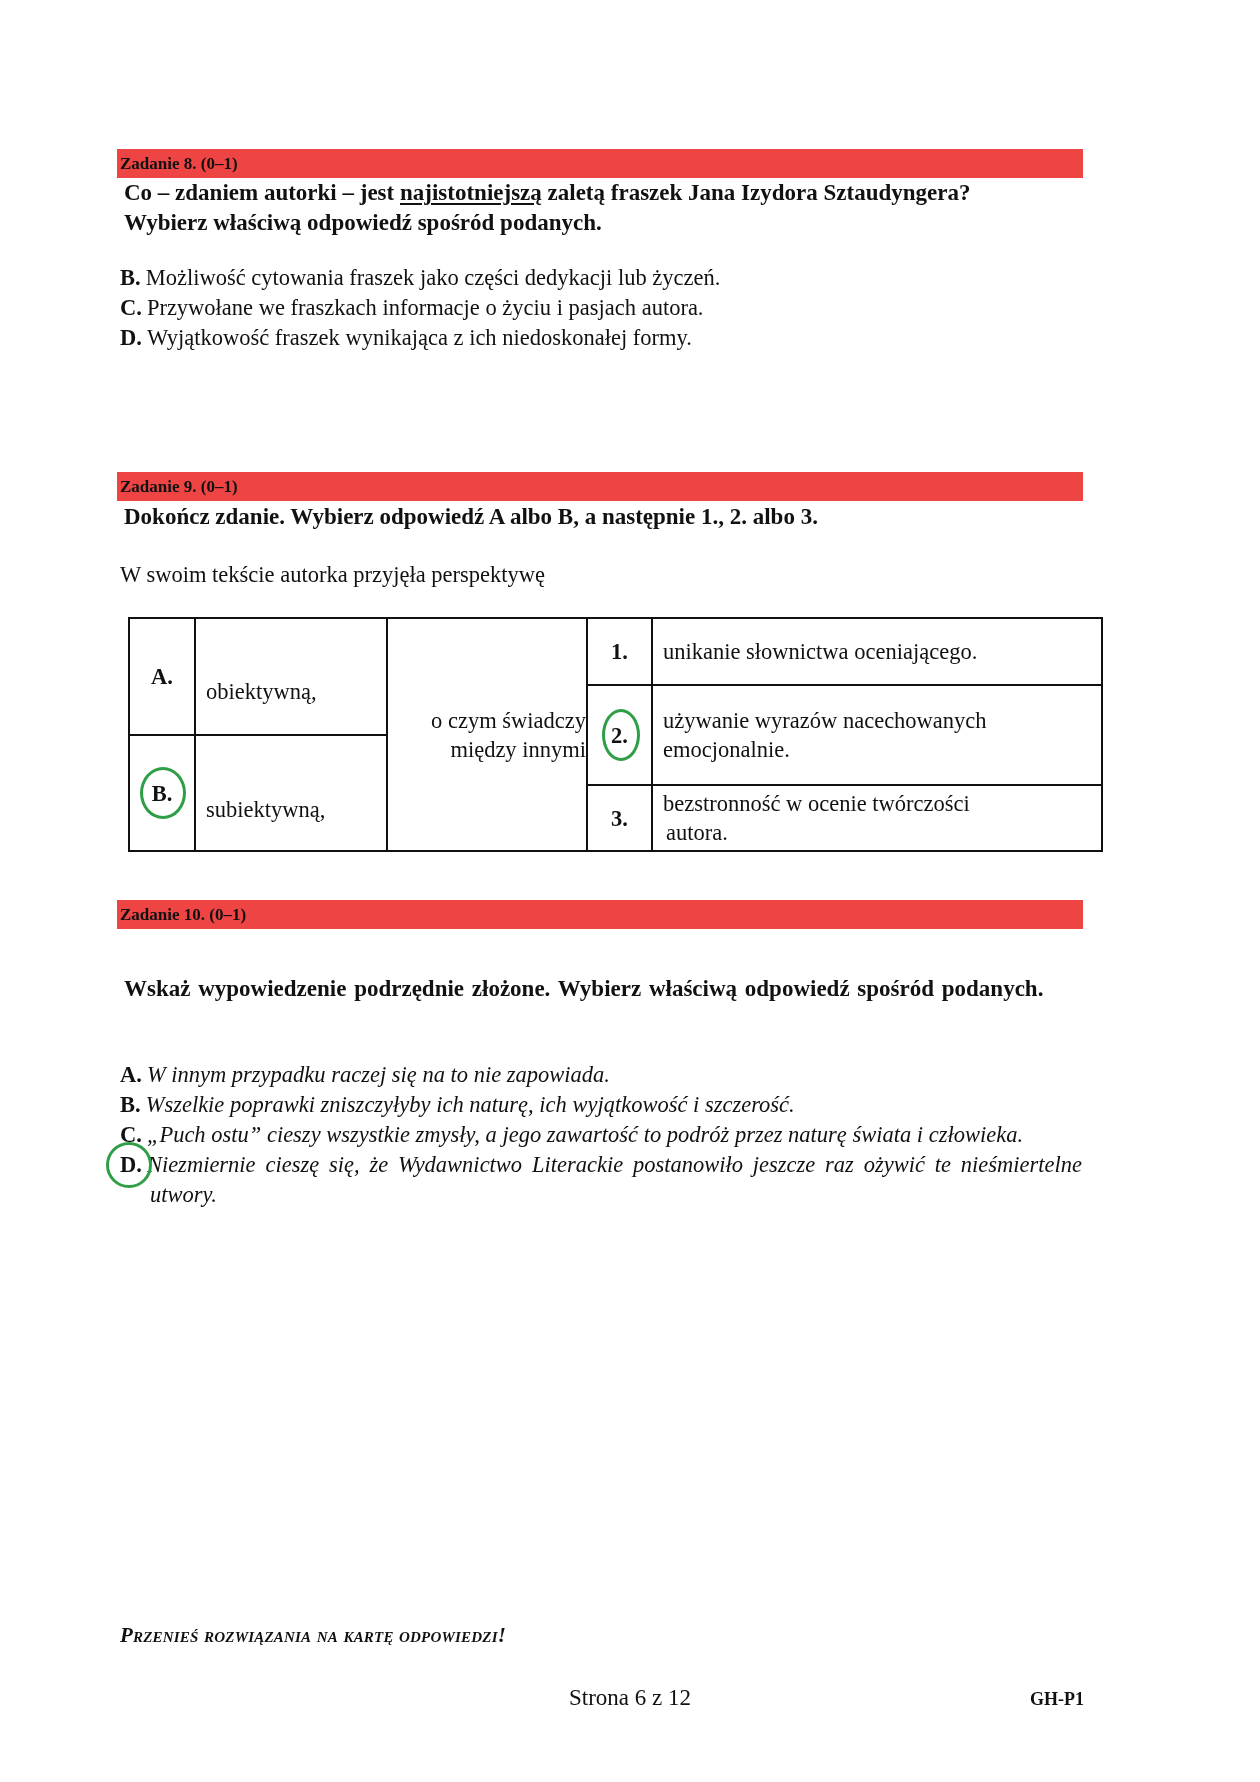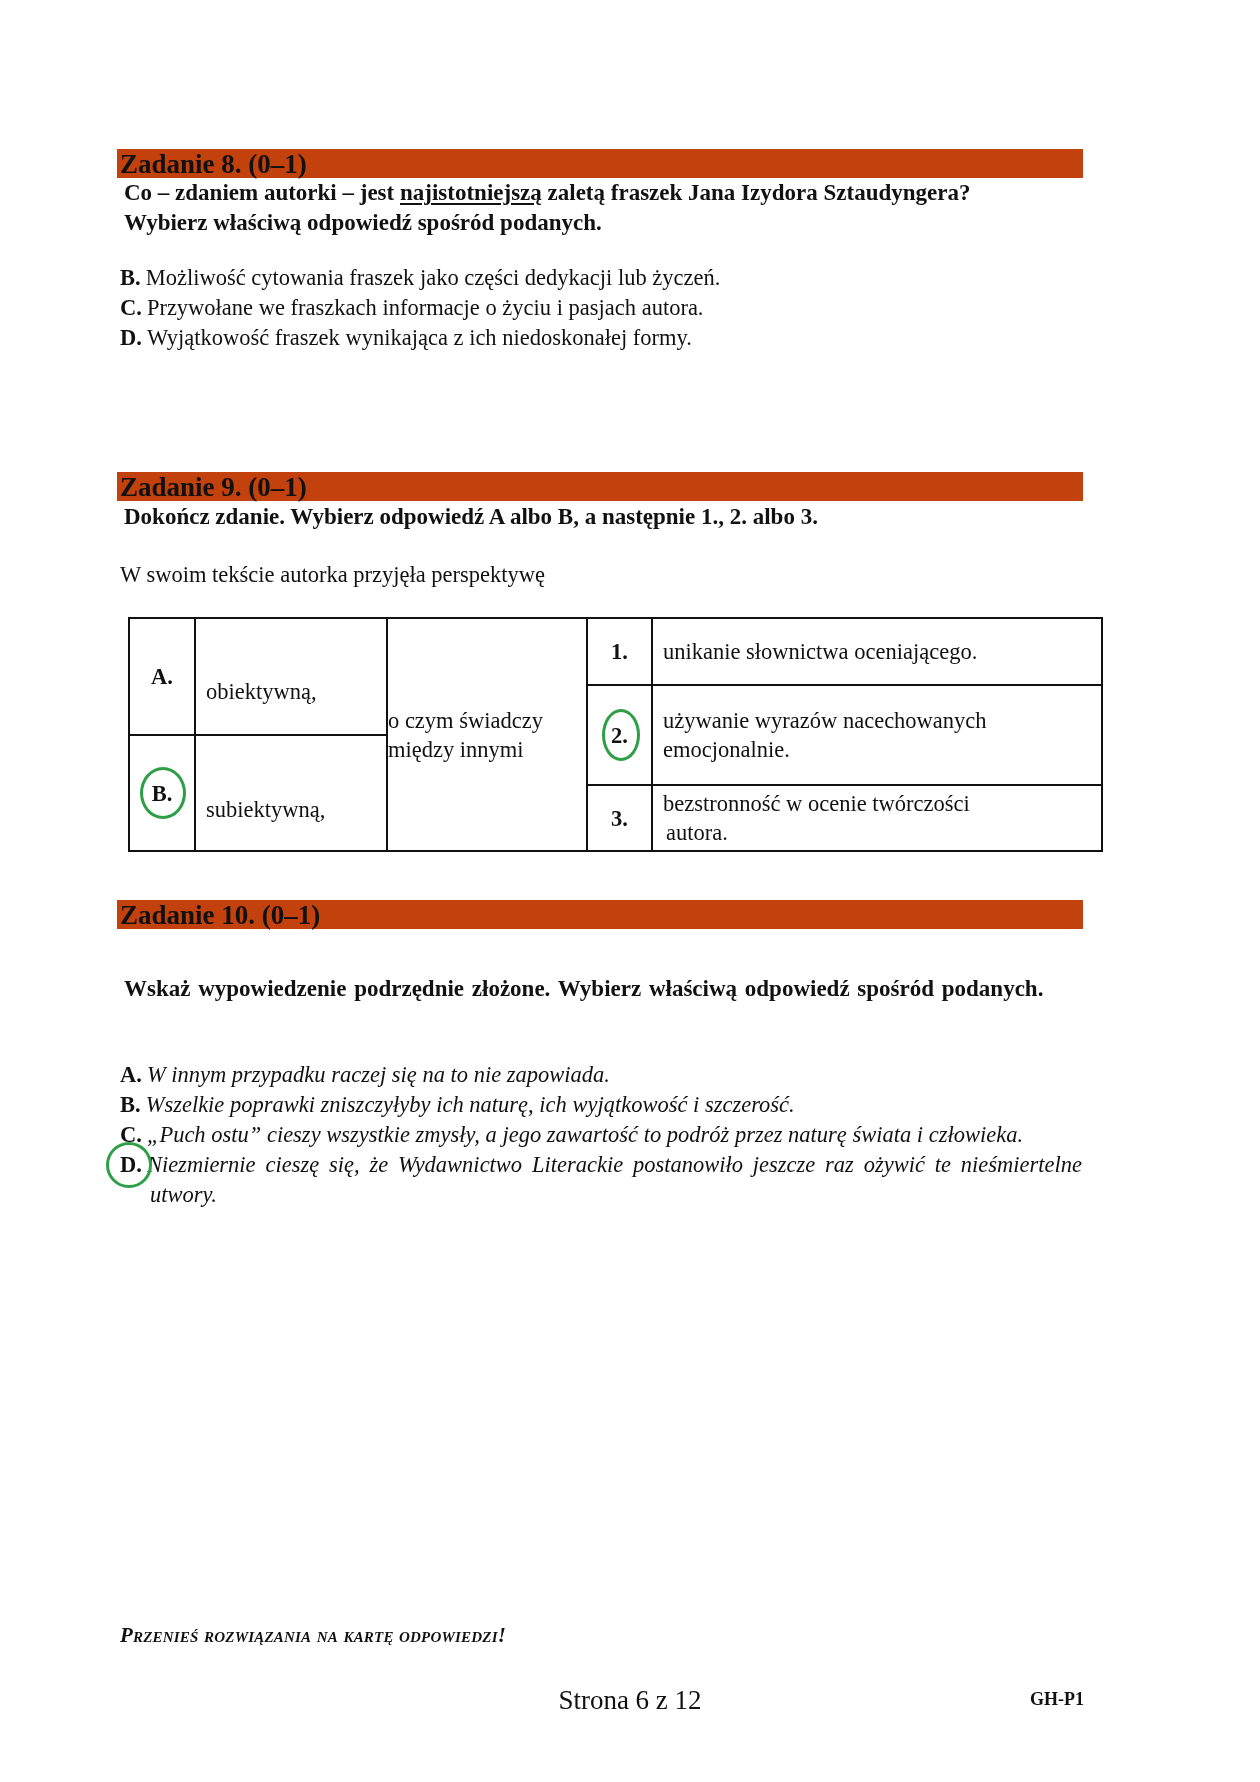--- a/index.html
+++ b/index.html
@@ -4,22 +4,22 @@
 <style>
   html, body { margin: 0; padding: 0; background: #ffffff; }
   body {
     width: 1260px; height: 1782px; position: relative; overflow: hidden;
     font-family: "Liberation Serif", "DejaVu Serif", serif; color: #111;
   }
   .page { position: absolute; left: 0; top: 0; width: 1260px; height: 1782px; }
 
   .task-head {
     position: absolute; left: 117px; width: 966px; height: 29px;
-    background: #c2410c;
-    font-weight: bold; font-size: 27px; line-height: 30px;
+    background: #ef4444;
+    font-weight: bold; font-size: 17px; line-height: 30px;
     padding-left: 3px; box-sizing: border-box;
   }
   .instr {
     position: absolute; left: 124px; width: 962px;
     font-weight: bold; font-size: 23px; line-height: 30px;
   }
   .instr.justify { text-align: justify; text-align-last: left; word-spacing: 2px; }
   .instr u { text-decoration: underline; text-decoration-thickness: 2px; text-underline-offset: 3px; }
 
   .opts { position: absolute; left: 120px; width: 962px; font-size: 22.5px; line-height: 30px; }
@@ -38,30 +38,30 @@
   table.grid {
     position: absolute; left: 128px; top: 617px;
     border-collapse: collapse; font-size: 22.5px;
   }
   table.grid td {
     border: 2px solid #111; padding: 0; vertical-align: middle; line-height: 29px;
   }
   td.lbl { width: 64px; text-align: center; font-weight: bold; position: relative; }
   td.word { width: 180px; padding-left: 10px !important; vertical-align: top; }
   td.word div { margin-top: 30px; }
-  td.mid { width: 198px; text-align: left; }
+  td.mid { width: 198px; text-align: right; }
   td.num { width: 63px; text-align: center; font-weight: bold; position: relative; }
   td.desc { width: 438px; padding-left: 10px !important; }
 
   .footer-note {
     position: absolute; left: 120px; top: 1623px;
     font-weight: bold; font-style: italic; font-size: 21px; font-variant: small-caps;
     letter-spacing: 0.2px;
   }
-  .page-num { position: absolute; left: 0; width: 1260px; top: 1685px; text-align: center; font-size: 27px; }
+  .page-num { position: absolute; left: 0; width: 1260px; top: 1685px; text-align: center; font-size: 23px; }
   .code { position: absolute; right: 176px; top: 1689px; font-weight: bold; font-size: 18px; }
 </style>
 </head>
 <body>
 
 <div class="page">
 
   <div class="task-head" style="top:149px">Zadanie 8. (0–1)</div>
   <div class="instr" style="top:178px">
     <span>Co – zdaniem autorki – jest </span><u>najistotniejszą</u><span> zaletą fraszek Jana Izydora Sztaudyngera?</span><br>

